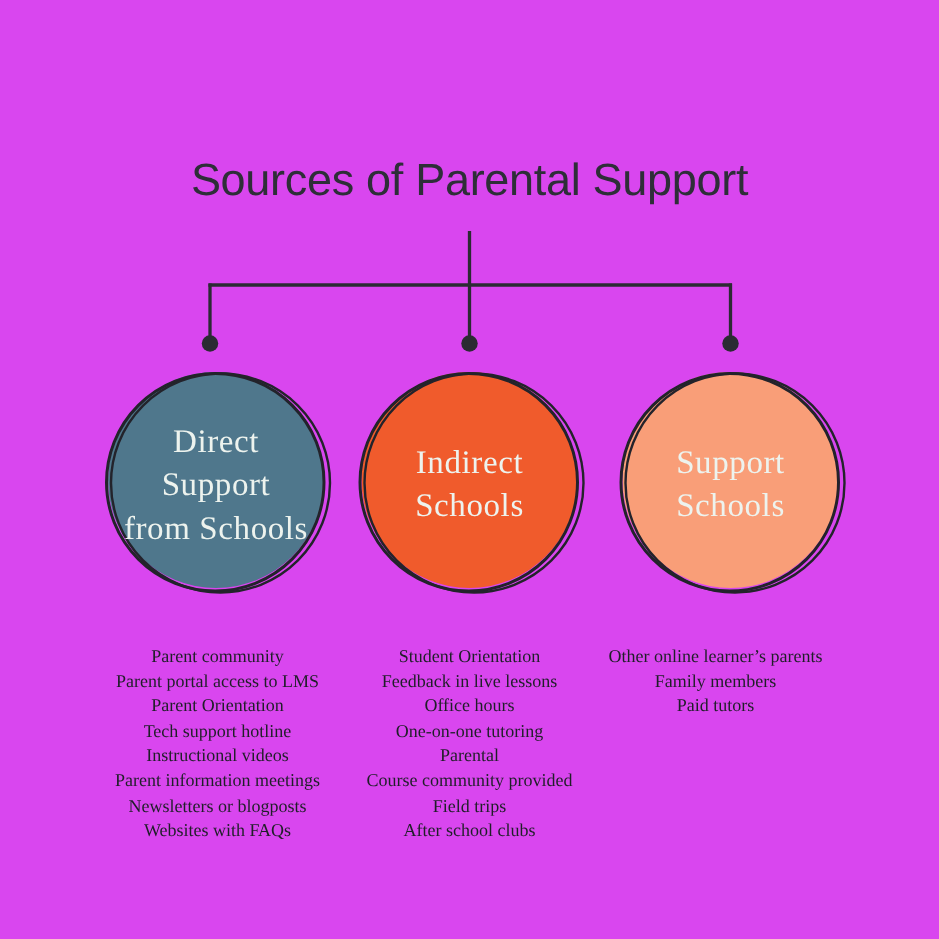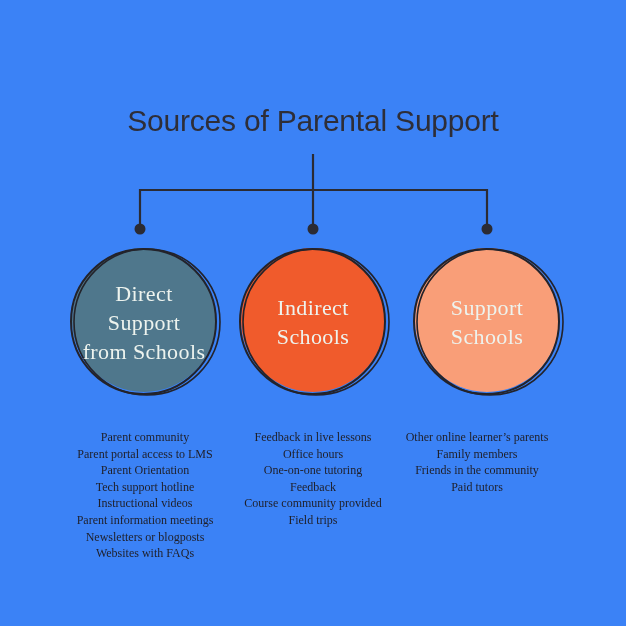--- a/index.html
+++ b/index.html
@@ -1,17 +1,17 @@
 <!DOCTYPE html>
 <html><head>
 <meta charset="utf-8">
 <style>
   html,body { margin:0; padding:0; background:#ffffff; }
   .canvas {
-    position:relative; width:626px; height:626px; background:#3b82f6;
+    position:relative; width:626px; height:626px; background:#d946ef;
     overflow:hidden; font-family:"Liberation Serif", serif;
   }
   .title {
     position:absolute; top:104px; left:0; width:626px; text-align:center;
     font-family:"Liberation Sans", sans-serif; font-size:30px; font-weight:400;
     letter-spacing:-0.2px; color:#2e2e38;
   }
   .connector { position:absolute; top:150px; left:0; }
   .bubble { position:absolute; top:240px; width:164px; height:164px; }
   .bubble svg { position:absolute; top:0; left:0; }
@@ -91,28 +91,29 @@
     <div>Parent portal access to LMS</div>
     <div>Parent Orientation</div>
     <div>Tech support hotline</div>
     <div>Instructional videos</div>
     <div>Parent information meetings</div>
     <div>Newsletters or blogposts</div>
     <div>Websites with FAQs</div>
   </div>
 
   <div class="list list-1">
+    <div>Student Orientation</div>
     <div>Feedback in live lessons</div>
     <div>Office hours</div>
     <div>One-on-one tutoring</div>
-    <div>Feedback</div>
+    <div>Parental</div>
     <div>Course community provided</div>
     <div>Field trips</div>
+    <div>After school clubs</div>
   </div>
 
   <div class="list list-2">
     <div>Other online learner’s parents</div>
     <div>Family members</div>
-    <div>Friends in the community</div>
     <div>Paid tutors</div>
   </div>
 
 </div>
 
 </body></html>

